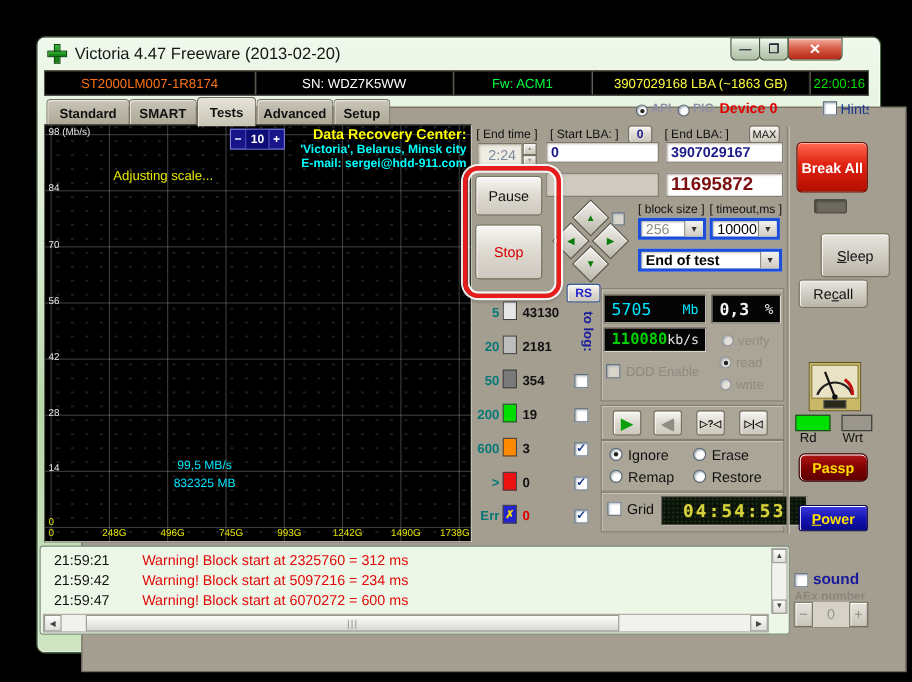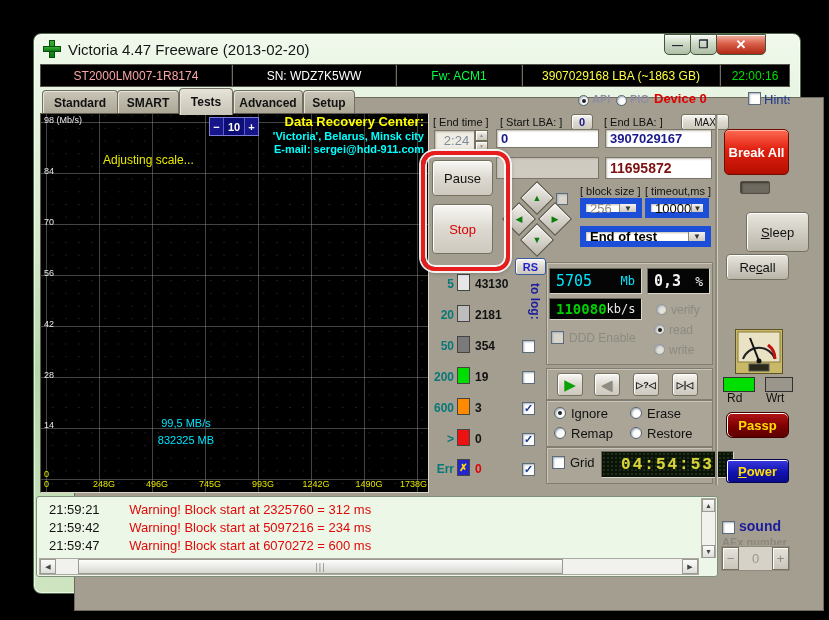--- a/index.html
+++ b/index.html
@@ -47,21 +47,21 @@
   .gzoom{position:absolute;left:168px;top:3px;height:17px;display:flex;border:1px solid #7d7dd8;background:#16168a;color:#fff;}
   .gzoom div{display:flex;align-items:center;justify-content:center;font-size:11px;font-weight:bold;border-right:1px solid #5c5cc0;}
   
   .btn{background:linear-gradient(#f8f7f4,#ddd9d0 50%,#cdc9bf);border:1px solid #75715f;border-radius:3px;
        box-shadow:inset 0 1px 0 #fff,inset 1px 0 0 #fff;display:flex;align-items:center;justify-content:center;
        font-size:13px;color:#111;box-sizing:border-box;}
   .field{background:#fff;border:1px solid #7a766a;box-shadow:inset 1px 1px 2px #b9b5a9;box-sizing:border-box;
          display:flex;align-items:center;font-size:13px;font-weight:bold;color:#1a1a8c;padding-left:4px;}
   .field.gray{background:#cfcbc1;}
   .lab{position:absolute;font-size:11px;color:#111;white-space:nowrap;}
-  .combo{background:#fff;border:6px solid #1d4ed8;box-sizing:border-box;display:flex;align-items:center;box-shadow:inset 1px 1px 2px #c5c1b6;}
+  .combo{background:#fff;border:3px solid #1d4ed8;box-sizing:border-box;display:flex;align-items:center;box-shadow:inset 1px 1px 2px #c5c1b6;}
   .combo .val{flex:1;font-size:13px;padding-left:4px;}
   .combo .arrow{width:16px;height:100%;background:linear-gradient(#f3f2ef,#cfcbc2);border-left:1px solid #8a8678;display:flex;align-items:center;justify-content:center;font-size:8px;color:#333;}
   .lcd{background:#050505;border:1px solid;border-color:#6b675c #d9d5c9 #d9d5c9 #6b675c;box-sizing:border-box;
        display:flex;align-items:center;justify-content:space-between;padding:0 6px;font-family:"DejaVu Sans Mono",monospace;}
   .groupbox{position:absolute;border:1px solid #817d70;box-shadow:inset 1px 1px 0 #c9c5b8;background:#aaa597;box-sizing:border-box;}
   .diamond{position:absolute;width:22px;height:22px;transform:rotate(45deg);background:linear-gradient(135deg,#f5f3ef,#b9b5aa);
            border:1px solid #5c584d;box-shadow:inset 1px 1px 0 #fff;display:flex;align-items:center;justify-content:center;}
   .diamond span{transform:rotate(-45deg);font-size:9px;color:#0b7c0b;line-height:1;}
   .ctrlab{position:absolute;font-size:12px;font-weight:bold;color:#0a7878;text-align:right;width:26px;}
   .ctrsq{position:absolute;width:13px;height:17px;border:1px solid #444;box-sizing:border-box;}
@@ -97,22 +97,22 @@
       <span>—</span>
     </div>
   <div class="wbtn" style="left:690px;width:25px;">
       <span>❐</span>
     </div>
   <div class="wbtn close" style="left:716px;width:48px;">
       <span>✕</span>
     </div>
 
   <div class="infobar">
-    <div class="icell" style="width:192px;color:#fca5a5;">ST2000LM007-1R8174</div>
-    <div class="icell" style="width:164px;color:#fff;">SN: WDZ7K5WW</div>
+    <div class="icell" style="width:192px;color:#f97316;">ST2000LM007-1R8174</div>
+    <div class="icell" style="width:180px;color:#fff;">SN: WDZ7K5WW</div>
     <div class="icell" style="width:126px;color:#00ff40;">Fw: ACM1</div>
     <div class="icell" style="width:198px;color:#ffff40;">3907029168 LBA (~1863 GB)</div>
     <div class="icell" style="flex:1;color:#00e000;border-right:none;">22:00:16</div>
   </div>
 
   <div class="tab" style="left:42px;top:90px;width:74px;">
       <span>Standard</span>
     </div>
   <div class="tab" style="left:117px;top:90px;width:60px;">
       <span>SMART</span>
@@ -185,25 +185,25 @@
       <span>Pause</span>
     </div>
   <div class="btn abs" style="left:432px;top:204px;width:61px;height:50px;border-radius:4px;color:#d80000;">
       <span>Stop</span>
     </div>
   <div class="highlight" style="left:421px;top:151px;width:81px;height:112px;"></div>
 
   <div class="lab" style="left:500px;top:116px;">[ Start LBA: ]</div>
   <div class="btn abs" style="left:571px;top:114px;width:22px;height:16px;font-size:11px;color:#1a1a8c;font-weight:bold;">0</div>
   <div class="lab" style="left:604px;top:116px;">[ End LBA: ]</div>
-  <div class="btn abs" style="left:681px;top:114px;width:48px;height:16px;font-size:10px;">MAX</div>
+  <div class="btn abs" style="left:681px;top:114px;width:28px;height:16px;font-size:10px;">MAX</div>
   <div class="field abs" style="left:496px;top:129px;width:103px;height:19px;">0</div>
   <div class="field abs" style="left:605px;top:129px;width:107px;height:19px;">3907029167</div>
   <div class="field gray abs" style="left:496px;top:157px;width:103px;height:22px;"></div>
-  <div class="field abs" style="left:605px;top:157px;width:107px;height:22px;color:#7c1010;font-size:14px;">11695872</div>
+  <div class="field abs" style="left:605px;top:157px;width:107px;height:22px;color:#7c1010;font-size:17px;">11695872</div>
 
   <div class="abs" style="left:506px;top:186px;width:62px;height:70px;">
     <div class="diamond" style="left:19px;top:0;">
         <span>▲</span>
       </div>
     <div class="diamond" style="left:1px;top:21px;">
         <span>◀</span>
       </div>
     <div class="diamond" style="left:37px;top:21px;">
         <span>▶</span>
@@ -320,21 +320,21 @@
   <div class="radio abs" style="left:630px;top:407px;width:12px;height:12px;"></div>
   <div class="abs" style="left:647px;top:406px;font-size:13px;color:#111;">Erase</div>
   <div class="radio abs" style="left:554px;top:427px;width:12px;height:12px;"></div>
   <div class="abs" style="left:571px;top:426px;font-size:13px;color:#111;">Remap</div>
   <div class="radio abs" style="left:630px;top:427px;width:12px;height:12px;"></div>
   <div class="abs" style="left:647px;top:426px;font-size:13px;color:#111;">Restore</div>
 
   <div class="groupbox" style="left:546px;top:447px;width:167px;height:37px;"></div>
   <div class="cb abs" style="left:552px;top:456px;width:13px;height:13px;"></div>
   <div class="abs" style="left:570px;top:455px;font-size:13px;color:#111;">Grid</div>
-  <div class="led" style="position:absolute;left:601px;top:451px;width:133px;height:27px;font-family:Liberation Mono, monospace;">04:54:53</div>
+  <div class="led" style="position:absolute;left:601px;top:451px;width:133px;height:27px;">04:54:53</div>
 
   <div class="vgroove" style="left:715px;top:115px;height:370px;"></div>
 
   <div class="btn abs" style="left:724px;top:129px;width:65px;height:46px;border-radius:5px;background:linear-gradient(#ff6a52,#e02010 45%,#b40e00);border-color:#6e0e00;color:#fff;font-weight:bold;font-size:13px;box-shadow:inset 0 1px 0 rgba(255,255,255,.5);">
       <span>Break All</span>
     </div>
   <div class="abs" style="left:740px;top:181px;width:28px;height:11px;background:#6e6a60;border:1px solid #504c44;border-radius:2px;box-shadow:inset 1px 1px 2px #3a3730;"></div>
   <div class="btn abs" style="left:726px;top:212px;width:63px;height:40px;border-radius:4px;background:linear-gradient(#e9e6df,#b9b4a8);margin-left:20px;">
     <span><span style="text-decoration:underline;">S</span><span>leep</span></span>
   </div>

